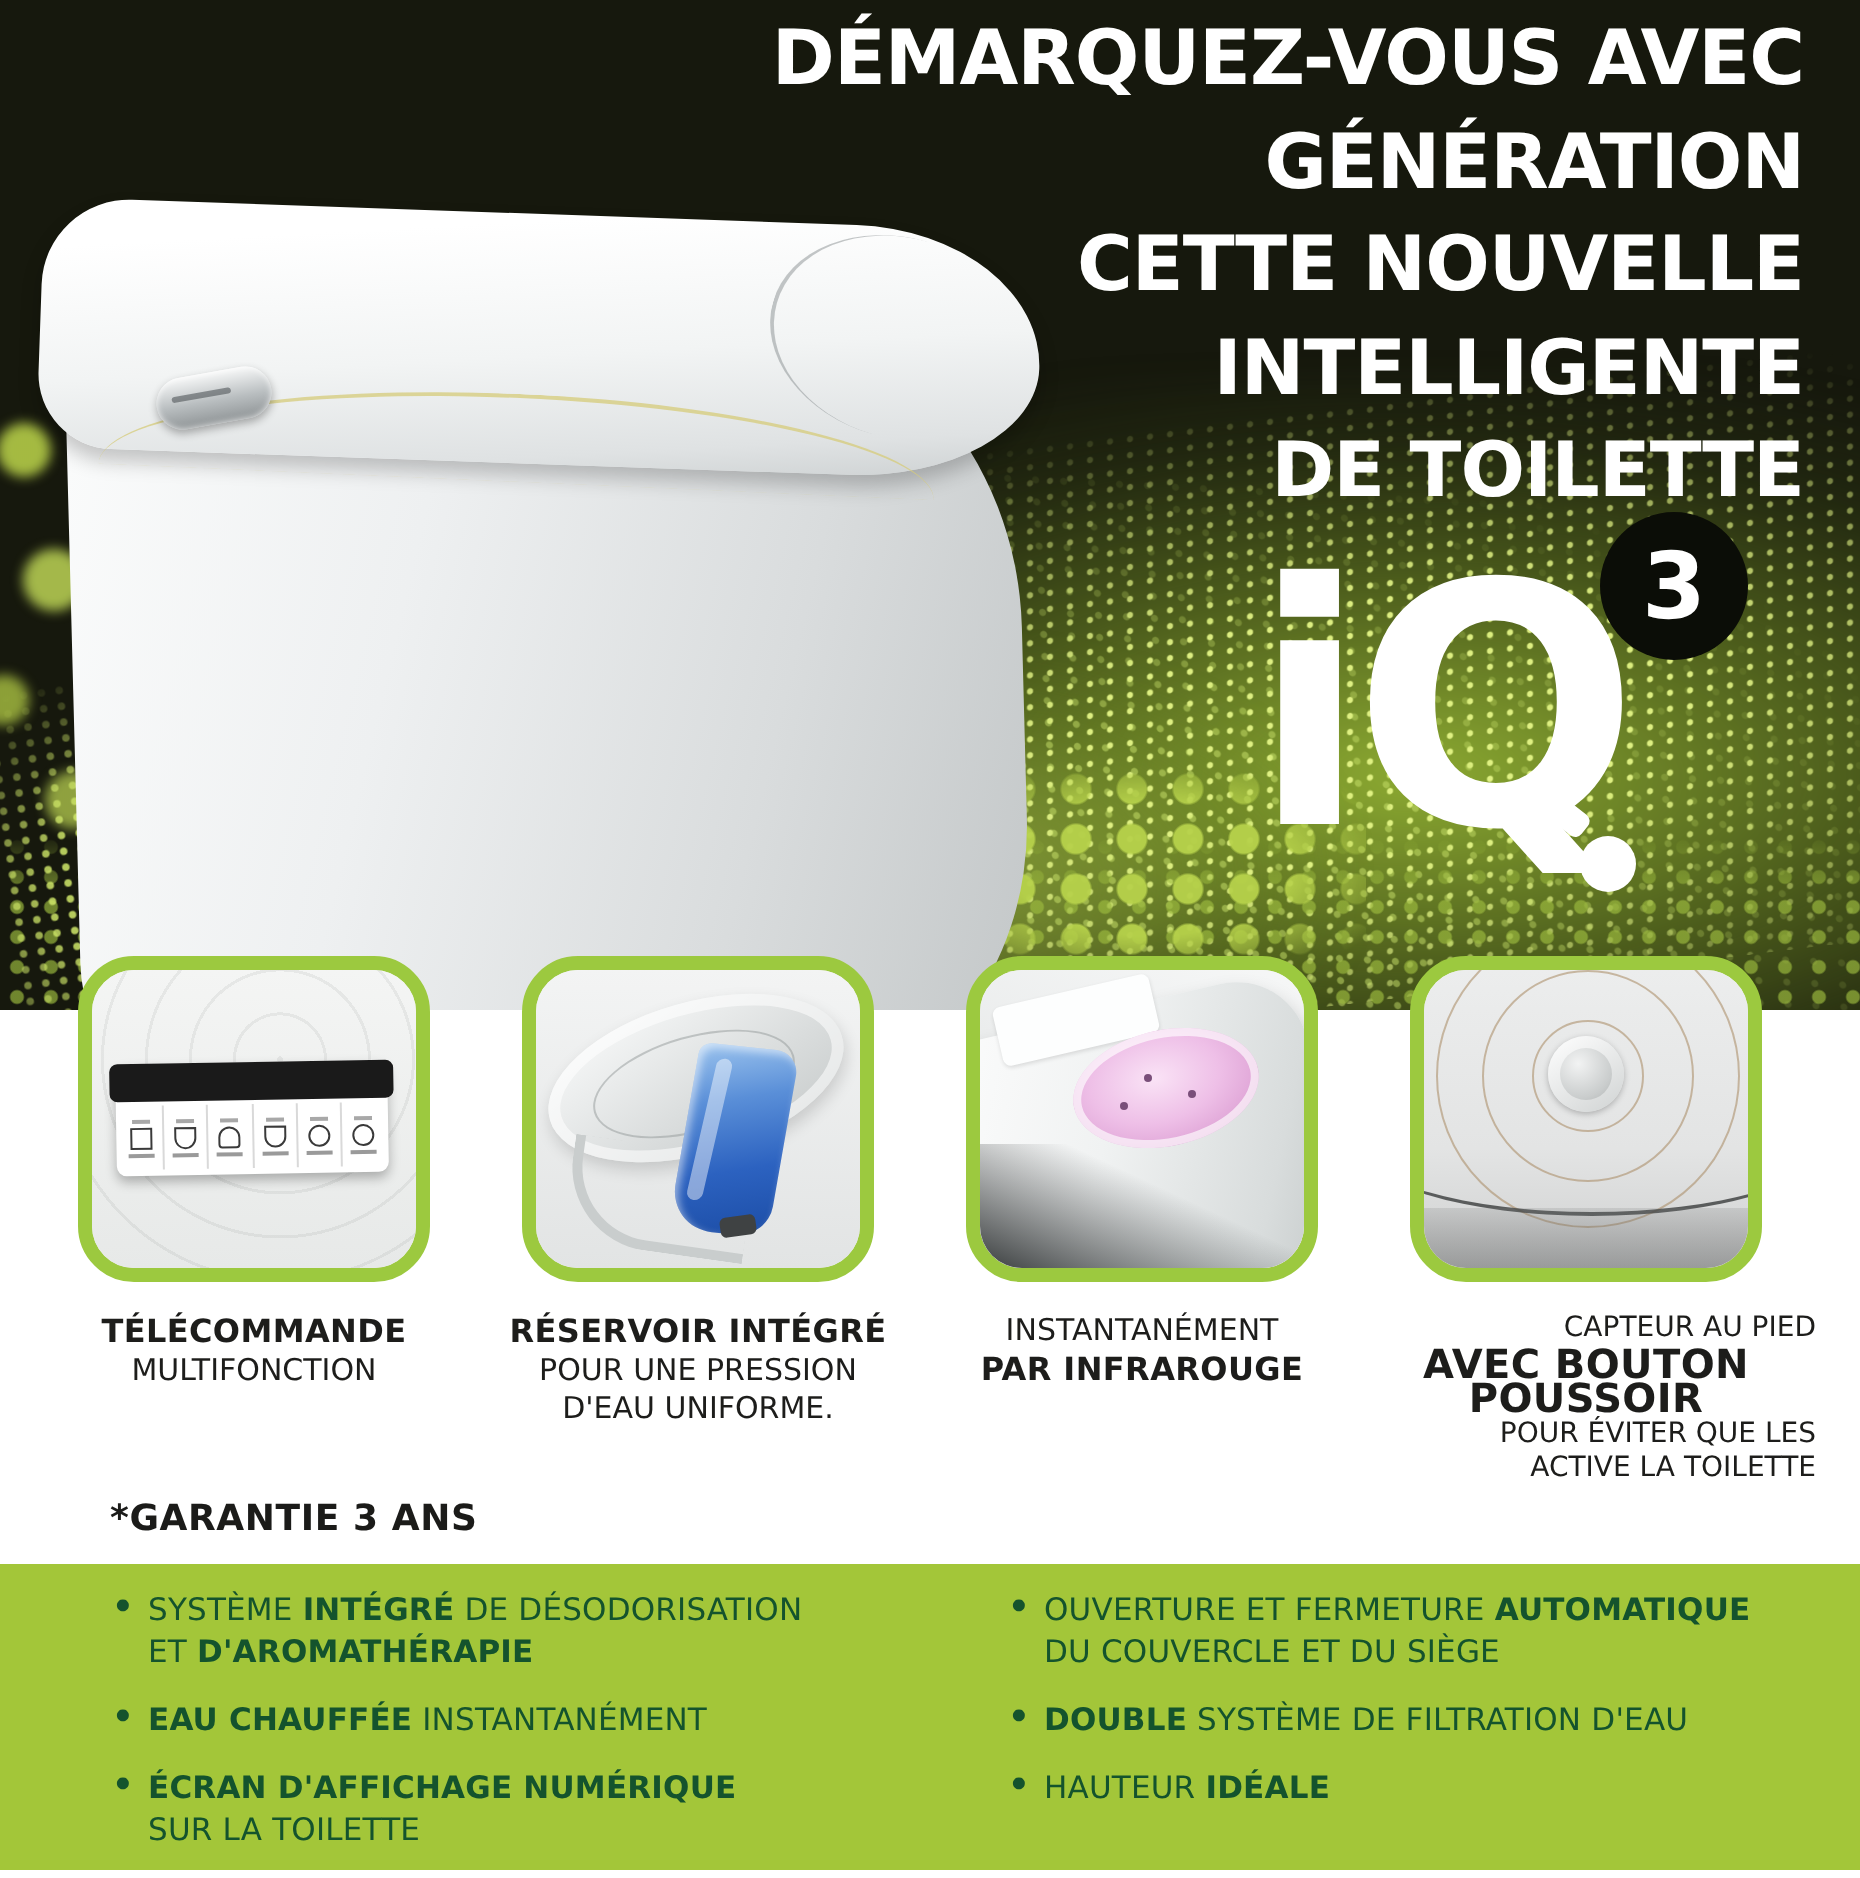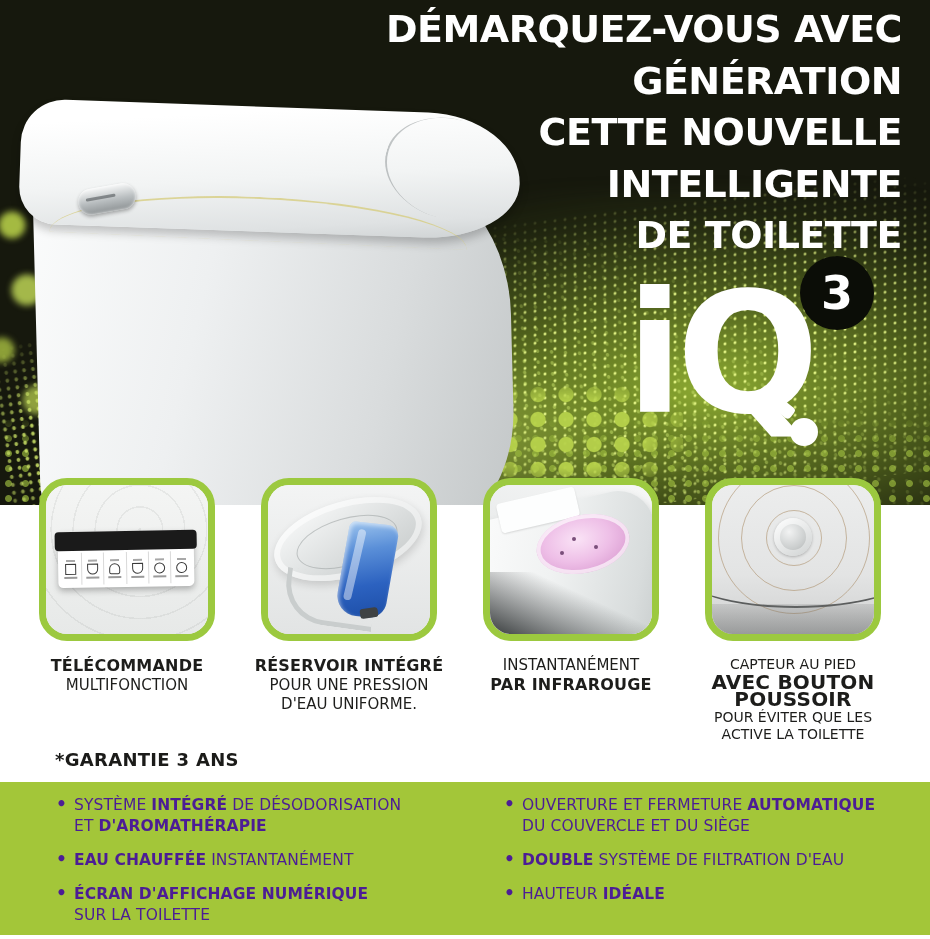--- a/index.html
+++ b/index.html
@@ -167,32 +167,32 @@
     border-bottom:2px solid rgba(58,60,60,0.8); border-radius:50%; }
   .foot-shadow { position:absolute; left:0; bottom:0; width:100%; height:30px;
     background:linear-gradient(180deg, rgba(120,122,122,0.2), rgba(88,90,90,0.45)); }
 
   
   .caption { position:absolute; top:656px; width:230px; text-align:center; color:#1d1d1b; }
   .caption span { display:block; }
   .cap-b { font-weight:800; font-size:16px; line-height:20px; letter-spacing:0.2px; }
   .cap-r { font-weight:500; font-size:15px; line-height:19px; }
   .caption.small .cap-b { font-size:20px; line-height:17.5px; }
-  .caption.small .cap-r { font-size:14px; line-height:17.5px; }
+  .caption.small .cap-r { font-size:14px; line-height:17.5px;text-align:right; }
 
   .warranty { position:absolute; left:55px; top:749px; font-size:18px; font-weight:800;
     color:#1b1b19; letter-spacing:0.3px; }
 
   
   .benefits { position:absolute; left:0; top:782px; width:930px; height:153px; background:#a3c639; }
   .bcol { position:absolute; top:13px; width:430px; }
   .bcol.left  { left:54px; }
   .bcol.right { left:502px; }
   .benefit { position:relative; padding-left:20px; margin-bottom:13px;
-    font-size:15.5px; line-height:21px; color:#4c1d95; font-weight:500; letter-spacing:0.1px; }
+    font-size:15.5px; line-height:21px; color:#14532d; font-weight:500; letter-spacing:0.1px; }
   .benefit::before { content:"\2022"; position:absolute; left:2px; top:-1px; font-size:17px; font-weight:800; }
   .benefit b { font-weight:800; }
 </style>
 </head>
 <body>
 
 <div class="page">
 
   <div class="hero">
     <div class="glow1"></div>

